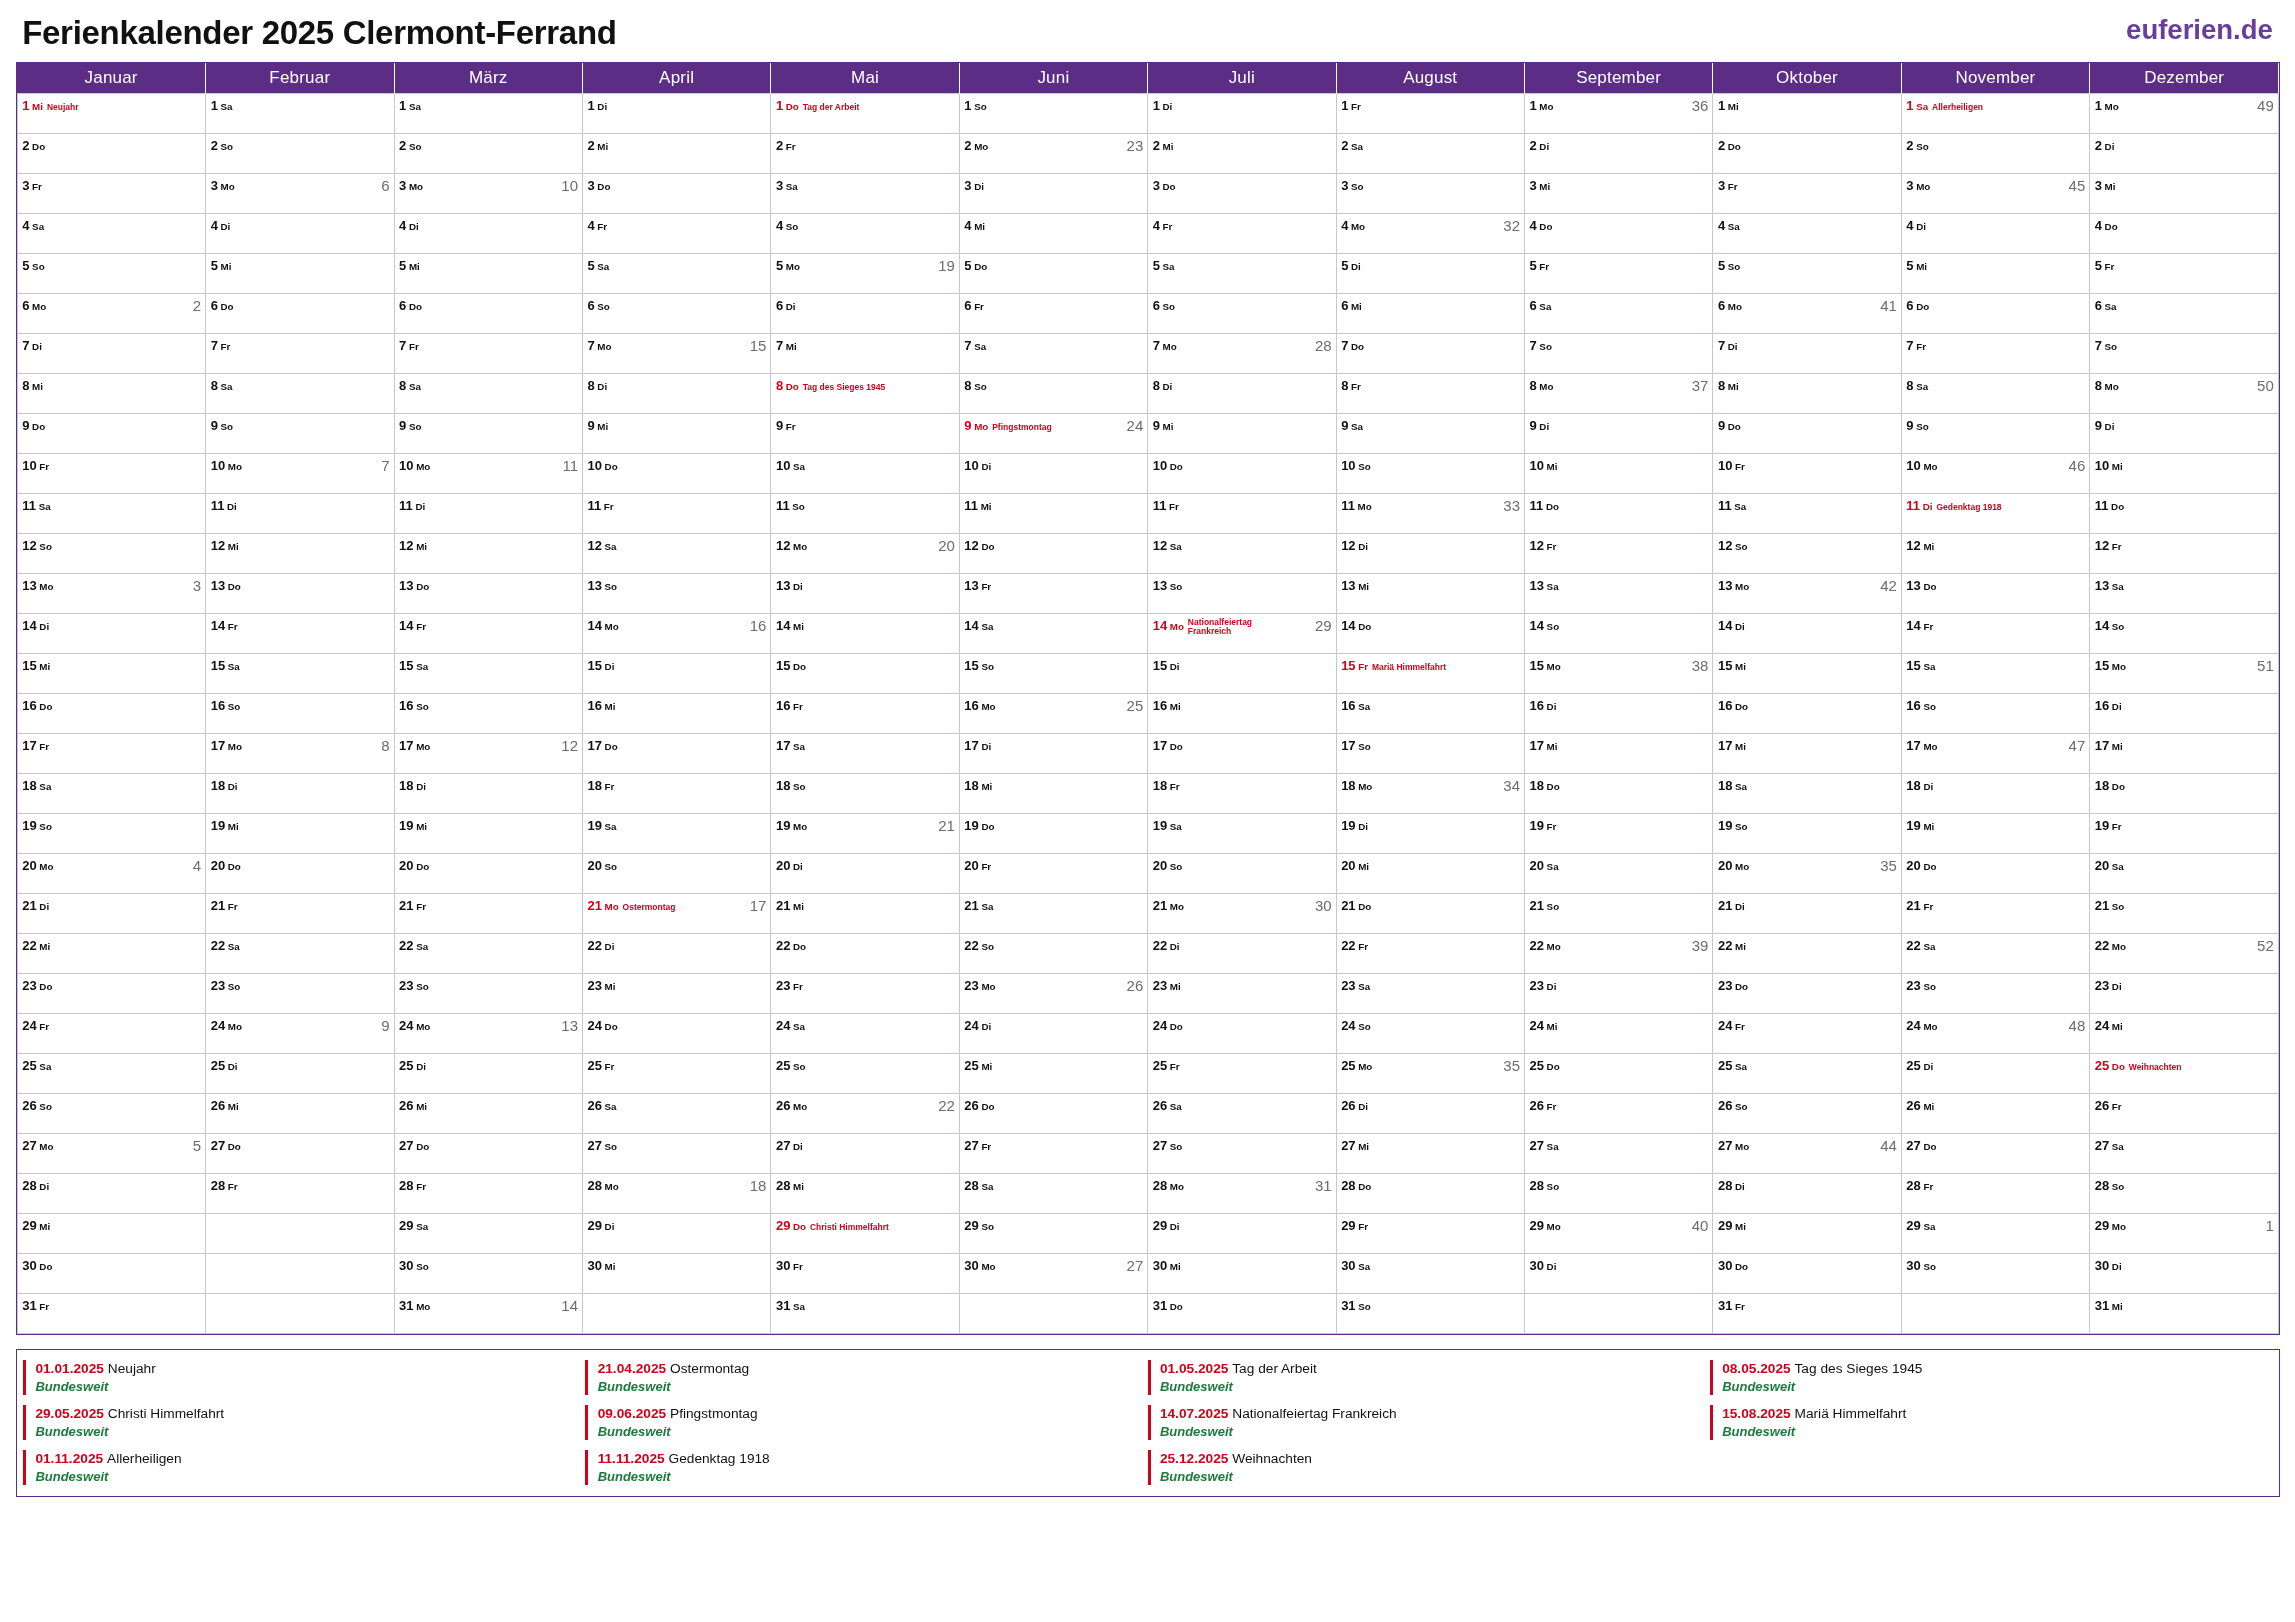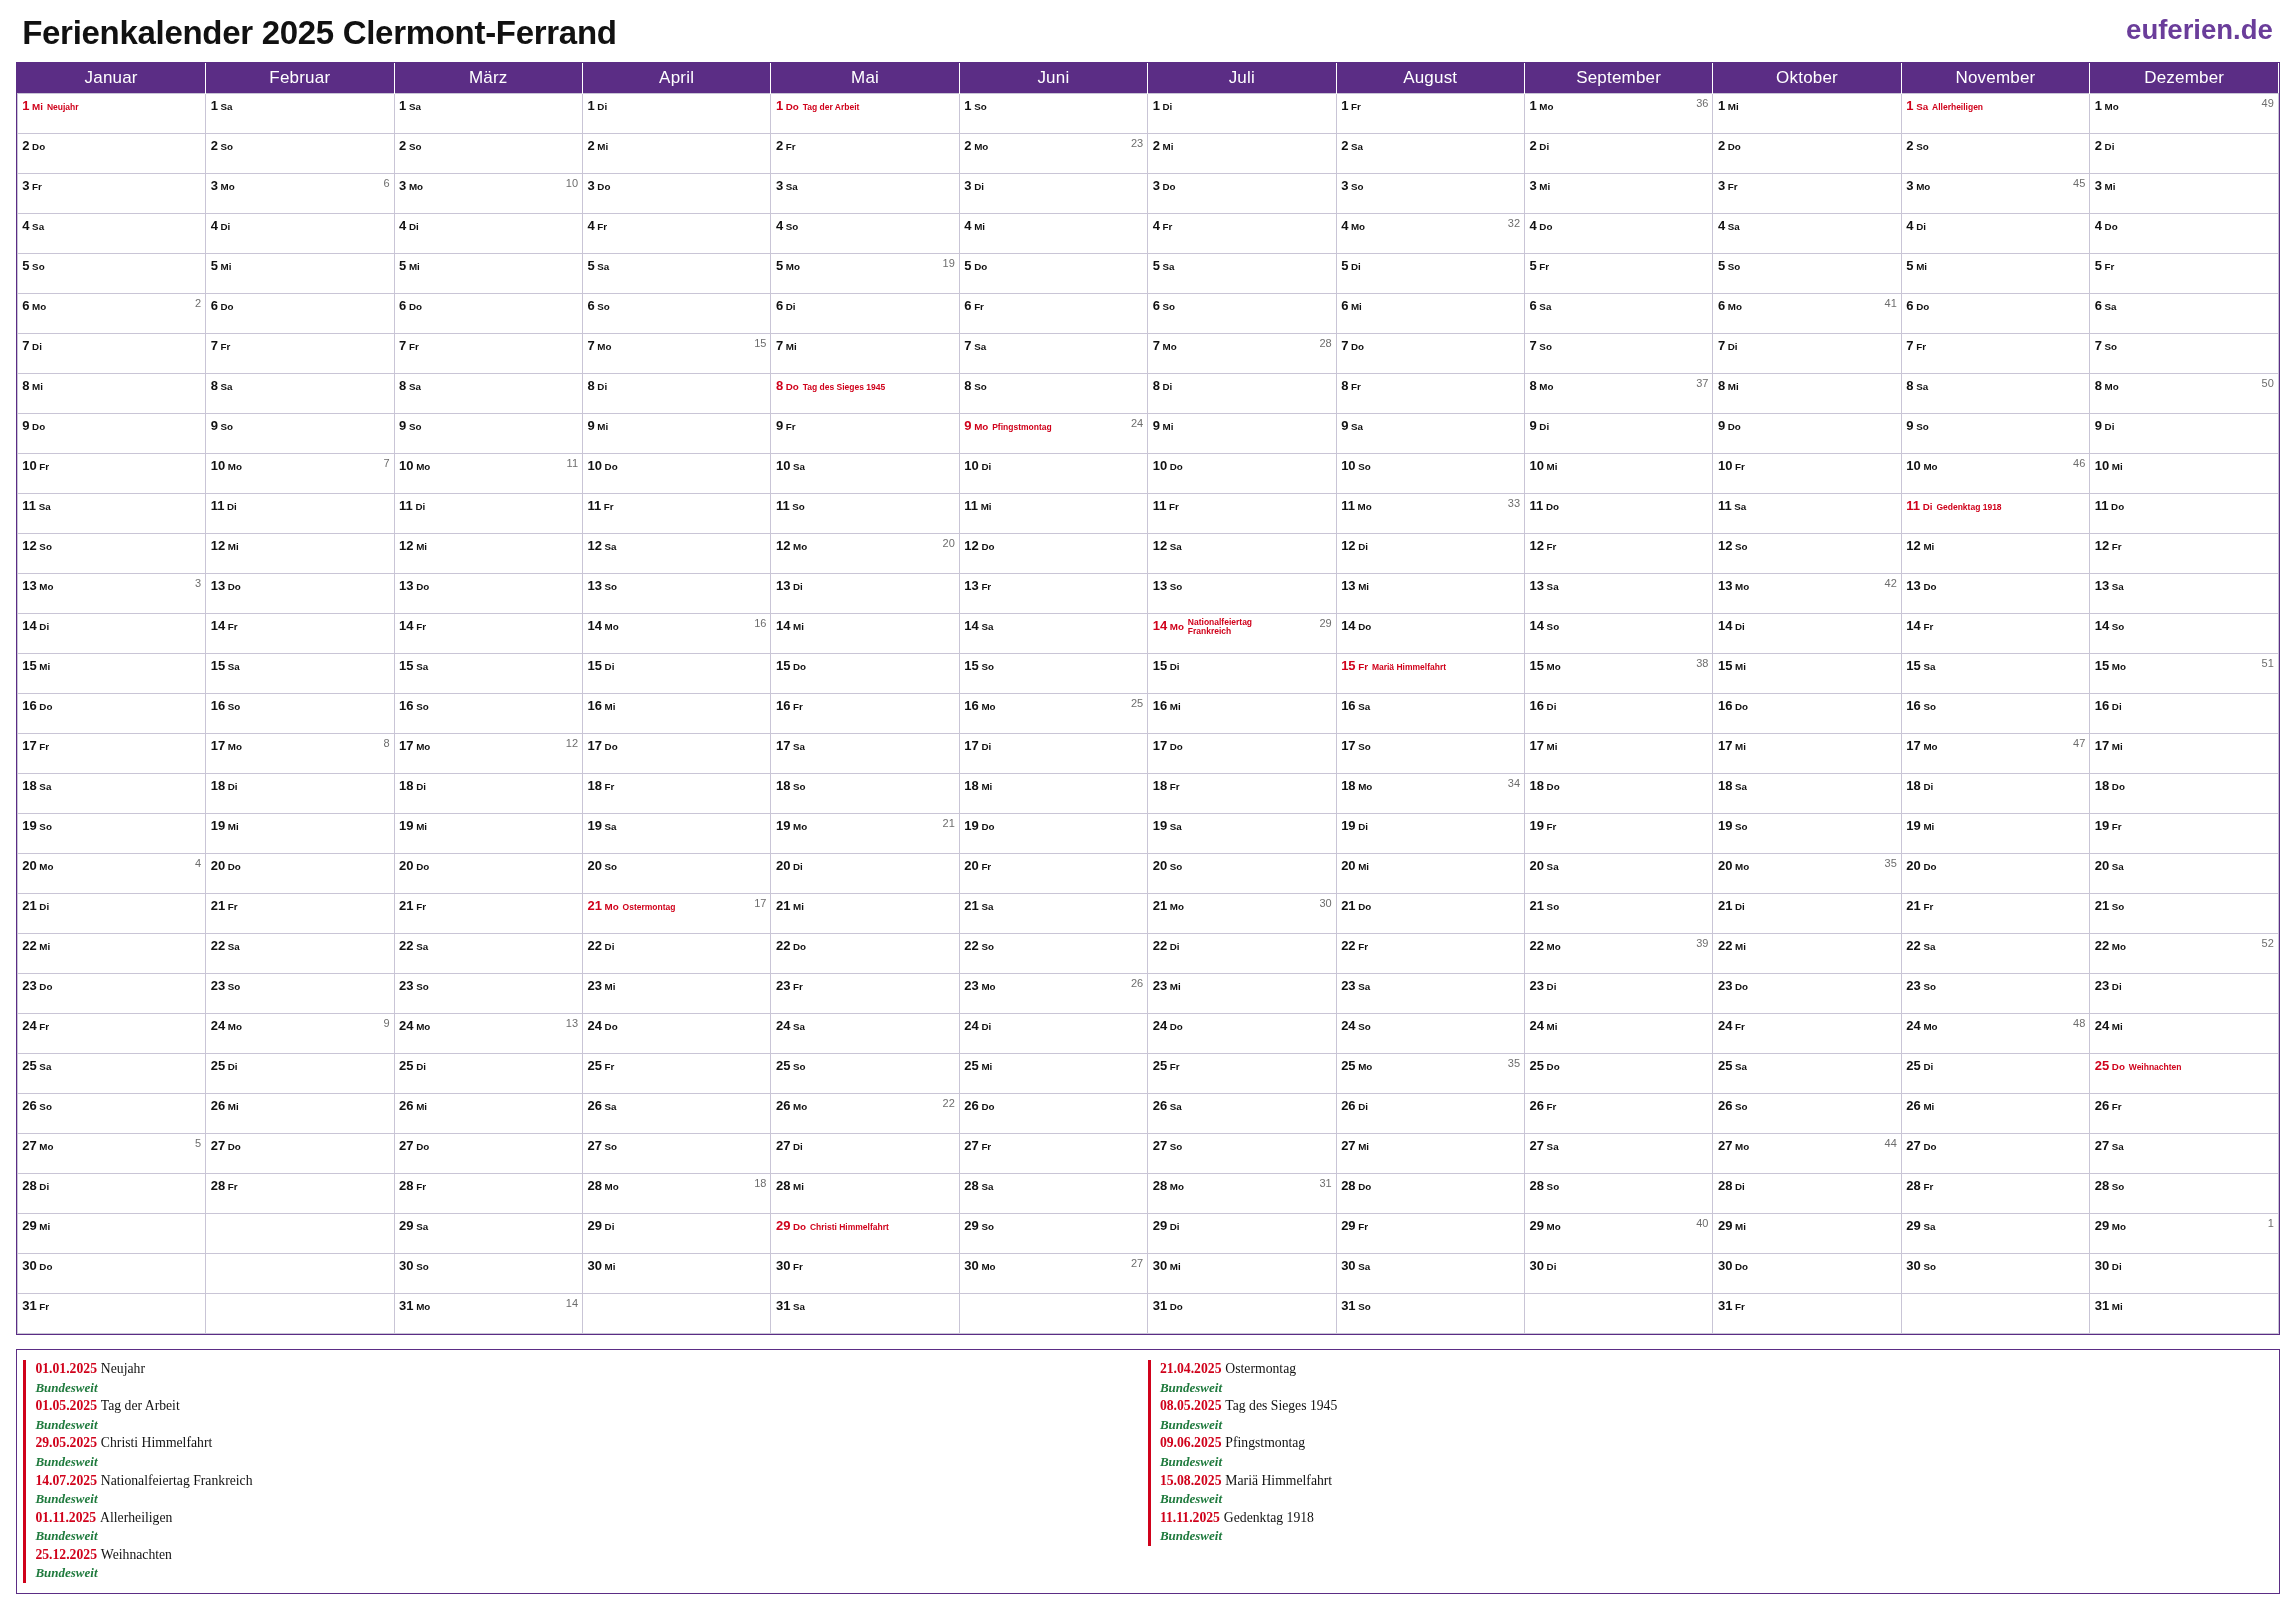--- a/index.html
+++ b/index.html
@@ -56,41 +56,40 @@
     width: 100%; height: 100%;
     padding: 3.9px 2.6px 0 4.6px;
     white-space: nowrap;
     overflow: hidden;
   }
   .dnum { font-size: 13px; font-weight: bold; color: #111111; }
   .dwd  { font-size: 9.8px; font-weight: bold; color: #111111; margin-left: 2.6px; }
   .hol  { font-size: 8.5px; font-weight: bold; color: #d0021b; margin-left: 3.9px; }
   .wknum {
     position: absolute; top: 2.6px; right: 3.9px;
-    font-size: 11px; color: #6d6d6d; text-align: right;
+    font-size: 15px; color: #6d6d6d; text-align: right;
   }
   .sun  { background: #f9a03f; }
   .vac  { background: #ffe2bd; }
   .purple { background: #e6e0f2; }
   .holiday-red .dnum, .holiday-red .dwd { color: #d0021b; }
   .empty { background: #ffffff; border: 0.7px solid #c9c5d6; }
   .small2 { font-size: 8.5px; font-weight: bold; color: #d0021b; line-height: 1.05; white-space: normal; display:inline-block; vertical-align: top; max-width: 98px;}
   
   .legend {
     margin-top: 14.4px;
     border: 1.3px solid #5b2d85;
     width: 2264px;
     padding: 9.2px 6.5px 10.5px 6.5px;
     background: #ffffff;
   }
   .legend-grid {
     display: grid;
-    grid-template-columns: repeat(2, 1fr);
-    row-gap: 0;
-    font-family: Liberation Serif, serif;
+    grid-template-columns: repeat(4, 1fr);
+    row-gap: 10px;
   }
   .leg-item {
     border-left: 3.3px solid #d0021b;
     padding: 1.3px 0 1.3px 9.2px;
     margin-right: 17px;
   }
   .leg-line1 { font-size: 13.7px; color: #111111; }
   .leg-date { color: #d0021b; font-weight: bold; }
   .leg-name { margin-left: 3.9px; }
   .leg-line2 { font-size: 13px; font-style: italic; color: #1f7a3d; font-weight: bold; margin-top: 2.6px; }

